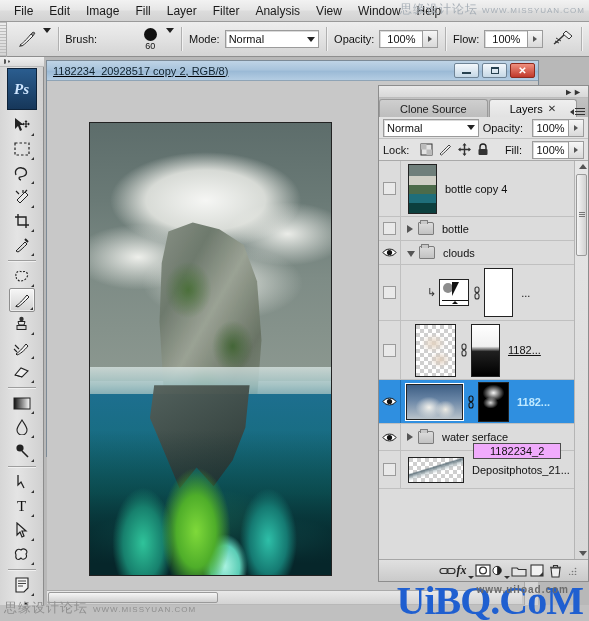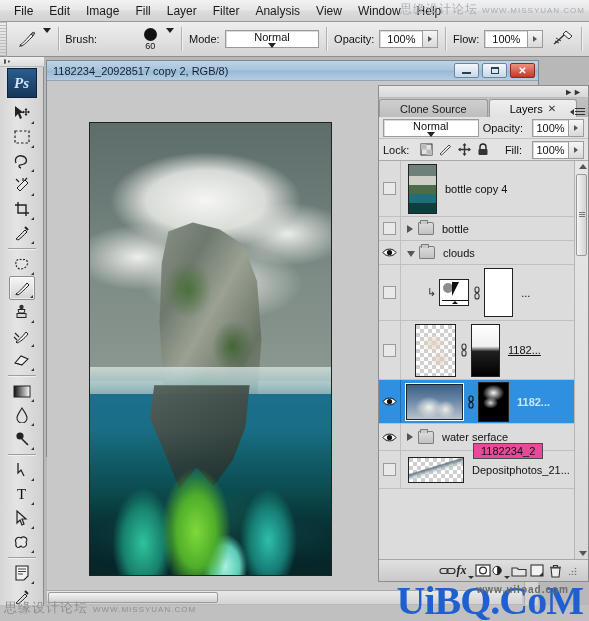--- a/index.html
+++ b/index.html
@@ -40,21 +40,20 @@
     width:28px; height:24px; display:flex; align-items:center; justify-content:center;
   }
   .caret-down { width:0;height:0;border-left:4px solid transparent;border-right:4px solid transparent;border-top:5px solid #222; }
   .brush-dot-wrap { display:flex;flex-direction:column;align-items:center;justify-content:center;width:26px;margin-left:40px;}
   .brush-dot { width:13px;height:13px;border-radius:50%;background:#111;}
   .brush-size { font-size:9px;color:#111;line-height:9px;margin-top:1px;}
   .combo {
     height:18px; background:#fff; border:1px solid #9b9b9b;
     display:flex;align-items:center; padding:0 3px; font-size:11px; color:#111;
     box-shadow: inset 1px 1px 0 #dadada;
-    flex-direction: column;
   }
   .combo.mode { width:146px; justify-content:space-between; }
   .numfield {
     height:18px; width:44px; background:#fff;border:1px solid #9b9b9b;
     display:flex;align-items:center;justify-content:center;font-size:11px;color:#111;
     box-shadow: inset 1px 1px 0 #dadada;
   }
   .spin {
     height:18px;width:15px;border:1px solid #9b9b9b;border-left:none;
     background:linear-gradient(to bottom,#f6f6f6,#d9d9d9);
@@ -69,21 +68,21 @@
     border-right:1px solid #8c8c8c;
   }
   #tb-grip { height:10px; width:44px;
     background:linear-gradient(to bottom,#efefef,#dcdcdc);
     border-bottom:1px solid #bbb; position:relative;}
   #tb-grip:after{content:"";position:absolute;left:4px;top:2px;width:8px;height:5px;
     background:
       linear-gradient(to right,#555 0 2px,transparent 2px 4px,#555 4px 6px,transparent 6px 8px);
     clip-path: polygon(0 0,100% 50%,0 100%);}
   #ps-logo {
-    width:30px;height:30px;margin:1px auto 3px auto;
+    width:30px;height:42px;margin:1px auto 3px auto;
     background:linear-gradient(to bottom,#2a5d8f,#16375a);
     color:#cfe6ff;font-size:15px;font-weight:bold;font-style:italic;
     display:flex;align-items:center;justify-content:center;
     font-family:"Liberation Serif", serif;
     border:1px solid #0d2239;
   }
   .tool {
     width:26px;height:24px;margin:0 auto;
     display:flex;align-items:center;justify-content:center;position:relative;
   }
@@ -93,21 +92,21 @@
     border:1px solid #8e8e8e; border-radius:2px;
     box-shadow: inset 0 0 0 1px #ffffff99;
   }
   .tool .corner { position:absolute; right:1px; bottom:1px; width:0;height:0;
     border-left:3px solid transparent;border-bottom:3px solid #333;}
   .tb-sep { width:28px;height:1px;background:#9e9e9e;margin:3px auto; box-shadow:0 1px 0 #f0f0f0;}
 
   
   #docwin {
     position:absolute; left:46px; top:60px; width:493px; height:397px;
-    background:#d7d7d7; border:1px solid #7c8a96;
+    background:#d7d7d7; border:1px solid #7c8a96;text-decoration:underline;
   }
   #doc-title {
     height:20px;
     background:linear-gradient(to bottom,#bfd4e6 0%, #a9c4dc 45%, #9bbad6 55%, #b4cde3 100%);
     border-bottom:1px solid #8fa4b6;
     display:flex;align-items:center;
     font-size:11px;color:#10232f; padding-left:6px; position:relative;
   }
   .winbtns { position:absolute; right:3px; top:2px; display:flex; gap:3px; }
   .winbtn {
@@ -260,22 +259,22 @@
     background:linear-gradient(to bottom,#777 0 1px,transparent 1px 2px,#777 2px 3px,transparent 3px 4px,#777 4px 5px);}
   #lp-bottom {
     height:22px; background:linear-gradient(to bottom,#e0e0e0,#cacaca);
     border-top:1px solid #a6a6a6; display:flex;align-items:center;justify-content:flex-end;
     padding:0 6px;
   }
   .lp-btn { width:18px;height:16px;display:flex;align-items:center;justify-content:center;}
 
   #tooltip {
     position:absolute; left:473px; top:443px;
-    background:#ec4899; border:1px solid #4c4c4c;
-    font-size:11px; color:#111; padding:1px 7px; white-space:nowrap;
+    background:#f0abfc; border:1px solid #4c4c4c;
+    font-size:11px; color:#111; padding:1px 16px; white-space:nowrap;
     z-index:50;
   }
 
   
   #wm-top {
     position:absolute; right:4px; top:1px; display:flex; align-items:baseline; gap:4px;
     color:#9aa3ac; font-size:12px; z-index:40; pointer-events:none;
   }
   #wm-top .cn { font-family:"DejaVu Sans", sans-serif; letter-spacing:1px; color:#a6aeb6;}
   #wm-top .en { font-size:8px; letter-spacing:1px; color:#a6aeb6;}

